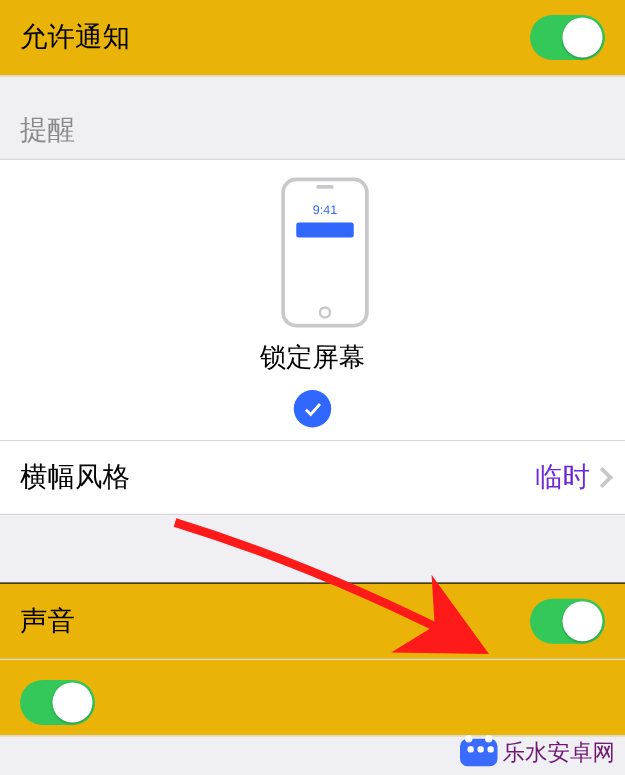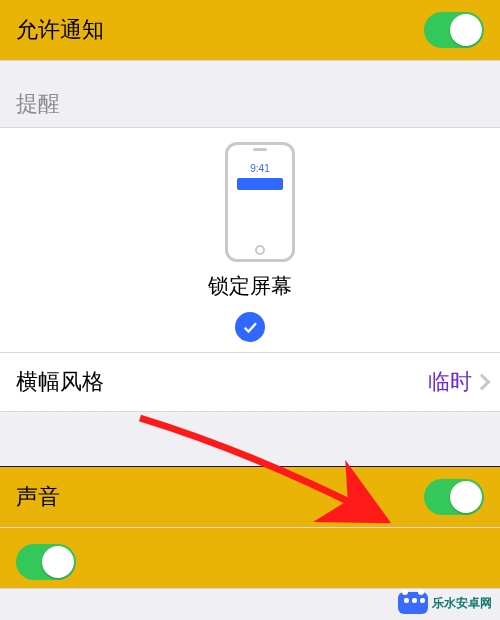--- a/index.html
+++ b/index.html
@@ -34,21 +34,21 @@
   
   .arrow { position: absolute; pointer-events: none; }
   
   .watermark { position: absolute; right: 6px; bottom: 4px; display: flex; align-items: center; gap: 4px; background: rgba(255,255,255,0); padding: 2px; }
   .wm-icon { width: 30px; height: 22px; background: #3a6bff; border-radius: 6px; position: relative; }
   .wm-icon:before, .wm-icon:after { content: ""; position: absolute; width: 6px; height: 6px; background: #fff; border-radius: 50%; top: -3px; }
   .wm-icon:before { left: 4px; }
   .wm-icon:after { right: 4px; }
   .wm-dots { position:absolute; top:6px; left:6px; display:flex; gap:3px;}
   .wm-dots span{width:5px;height:5px;background:#fff;border-radius:2px;}
-  .wm-text { font-size: 12px; color: #0f766e; font-weight: 700; }
+  .wm-text { font-size: 18px; color: #701a75; font-weight: 400; }
 </style>
 </head>
 <body>
 
 <div class="row">
   <span class="row-label">允许通知</span>
   <span class="switch on">
       <span class="knob"></span>
     </span>
 </div>

